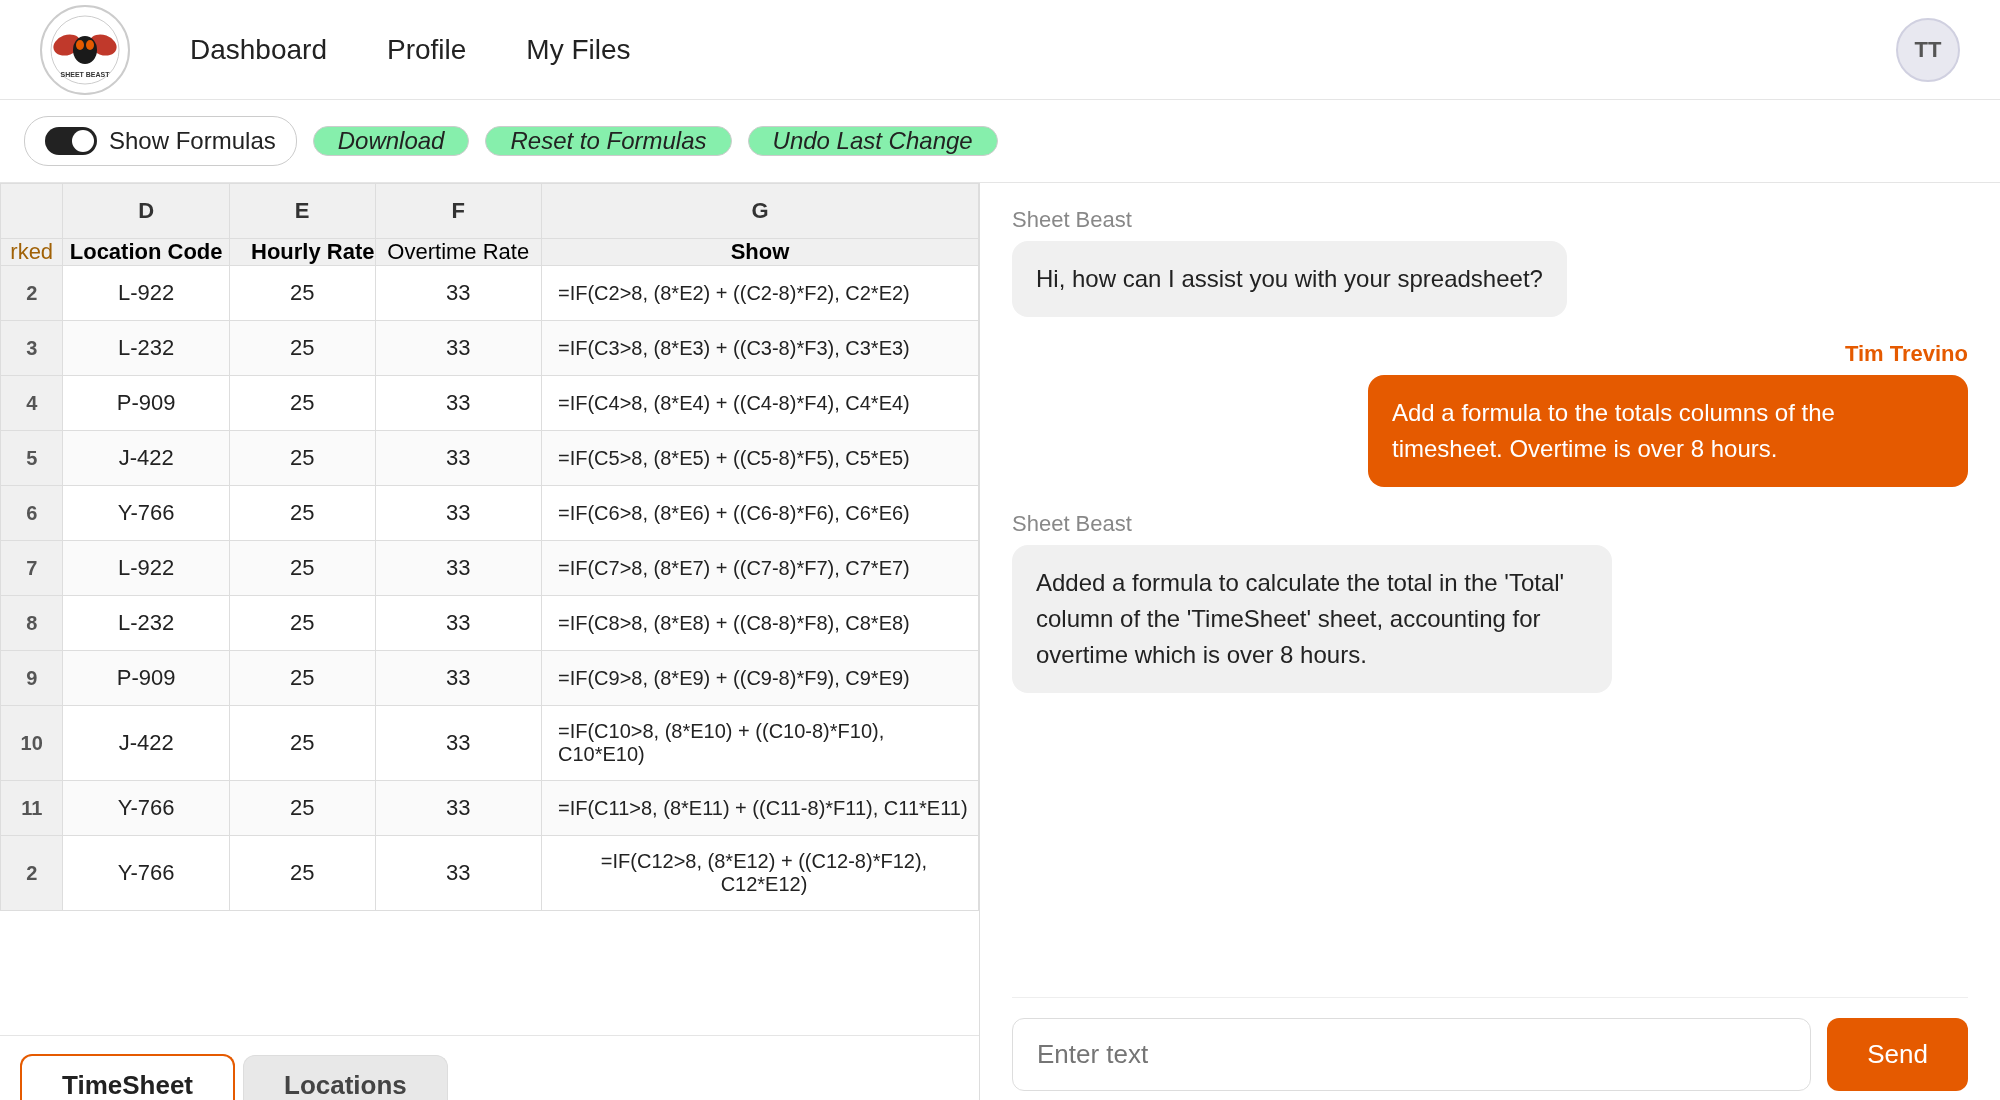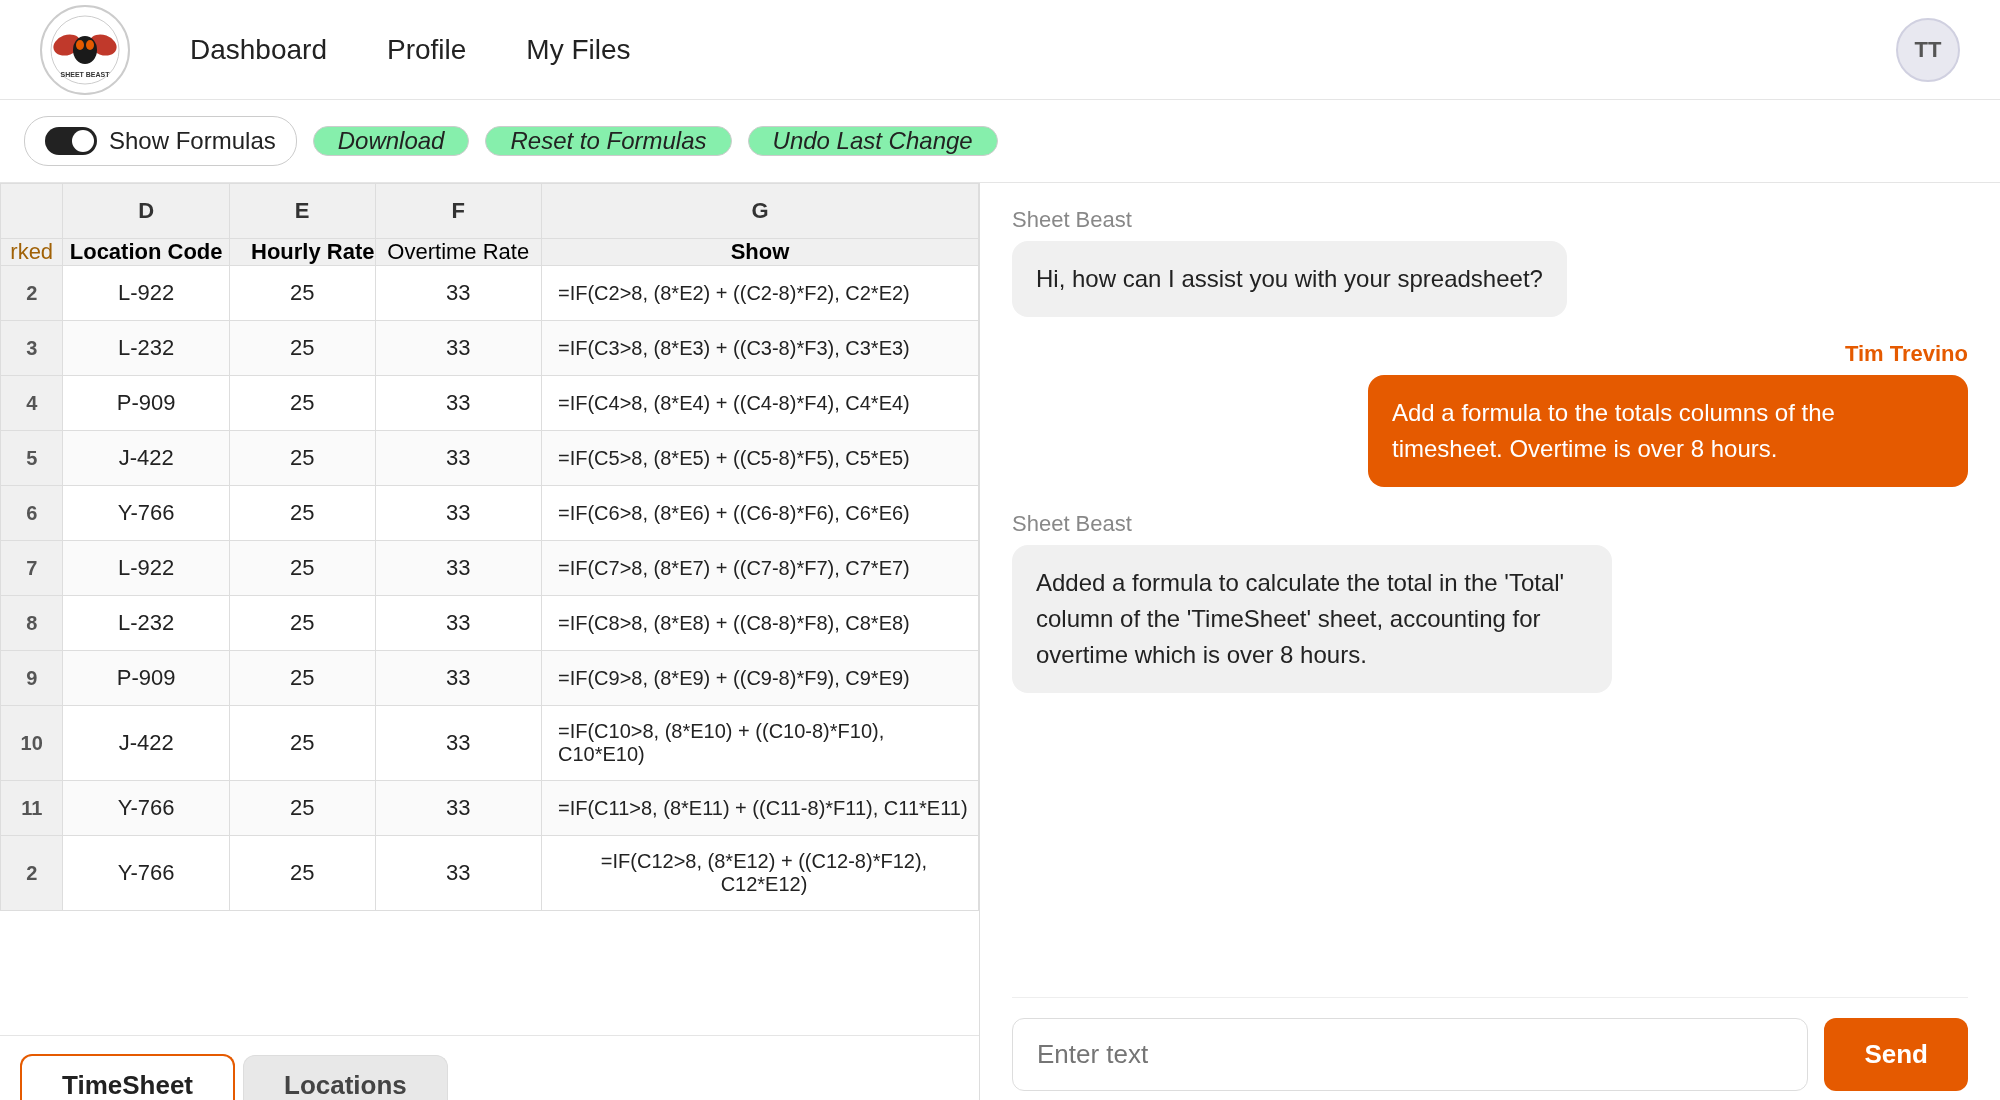--- a/index.html
+++ b/index.html
@@ -108,21 +108,21 @@
     .chat-input-area {
       display: flex; gap: 16px; padding: 20px 0 24px 0;
       border-top: 1px solid #eee;
     }
     .chat-input {
       flex: 1; border: 1.5px solid #ddd; border-radius: 12px;
       padding: 20px 24px; font-size: 26px; color: #bbb; outline: none;
     }
     .send-btn {
       padding: 16px 40px; background: #e55a00; color: #fff;
-      border: none; border-radius: 12px; font-size: 26px; font-weight: 700;
+      border: none; border-radius: 12px; font-size: 26px; font-weight: 400;
       cursor: pointer;
     }
   </style>
 </head>
 <body>
 
 <div class="header">
   <div class="logo-wrap">
     <div class="logo-circle">
       <svg class="logo-svg" viewBox="0 0 70 70">

